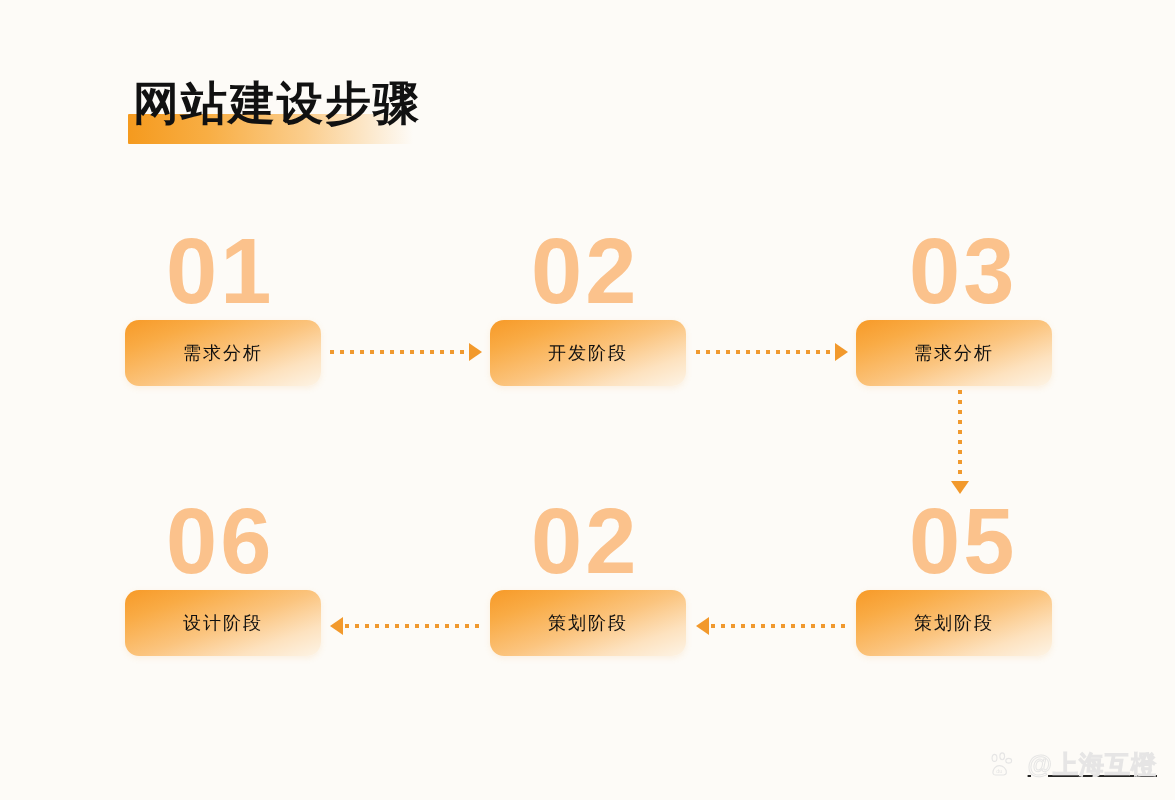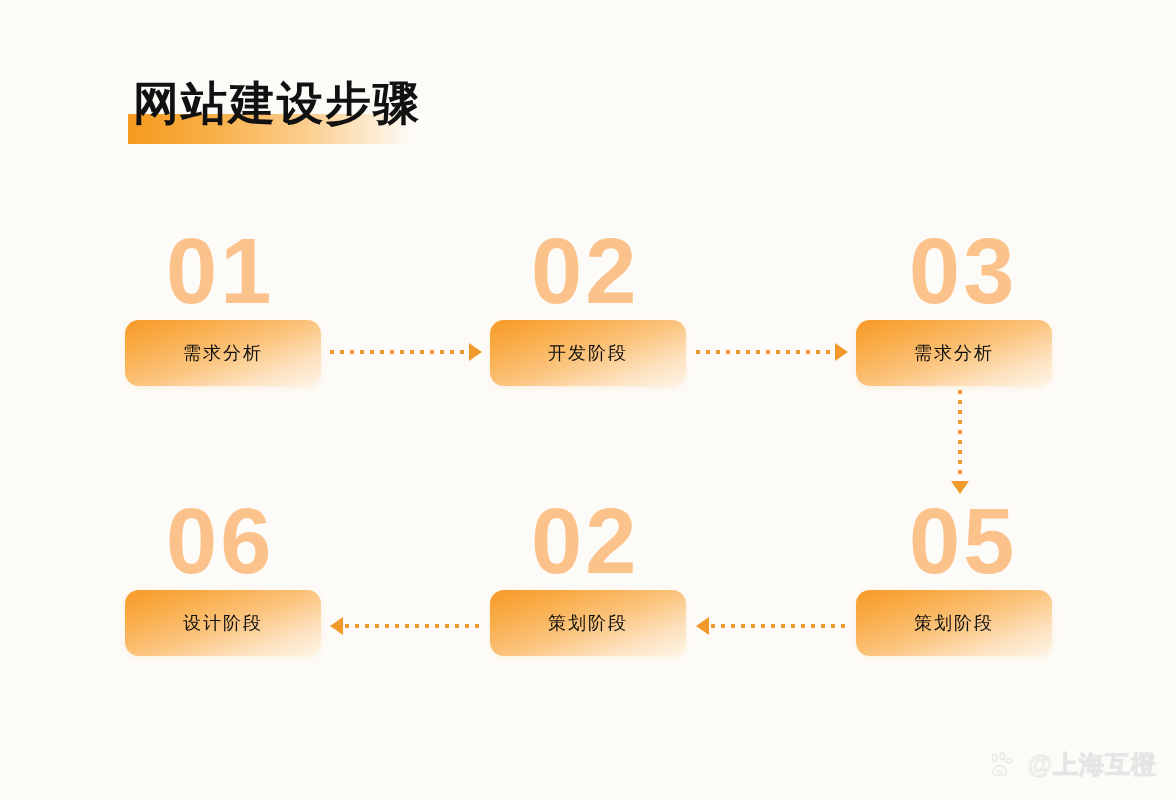--- a/index.html
+++ b/index.html
@@ -155,20 +155,21 @@
   
   .watermark {
     position: absolute;
     right: 18px;
     bottom: 22px;
     display: flex;
     align-items: center;
     gap: 14px;
     opacity: 0.85;
     user-select: none;
+    text-decoration: underline;
   }
   .wm-paw {
     width: 26px;
     height: 26px;
     flex: 0 0 auto;
   }
   .wm-text {
     font-size: 25px;
     font-weight: 700;
     letter-spacing: 1px;

